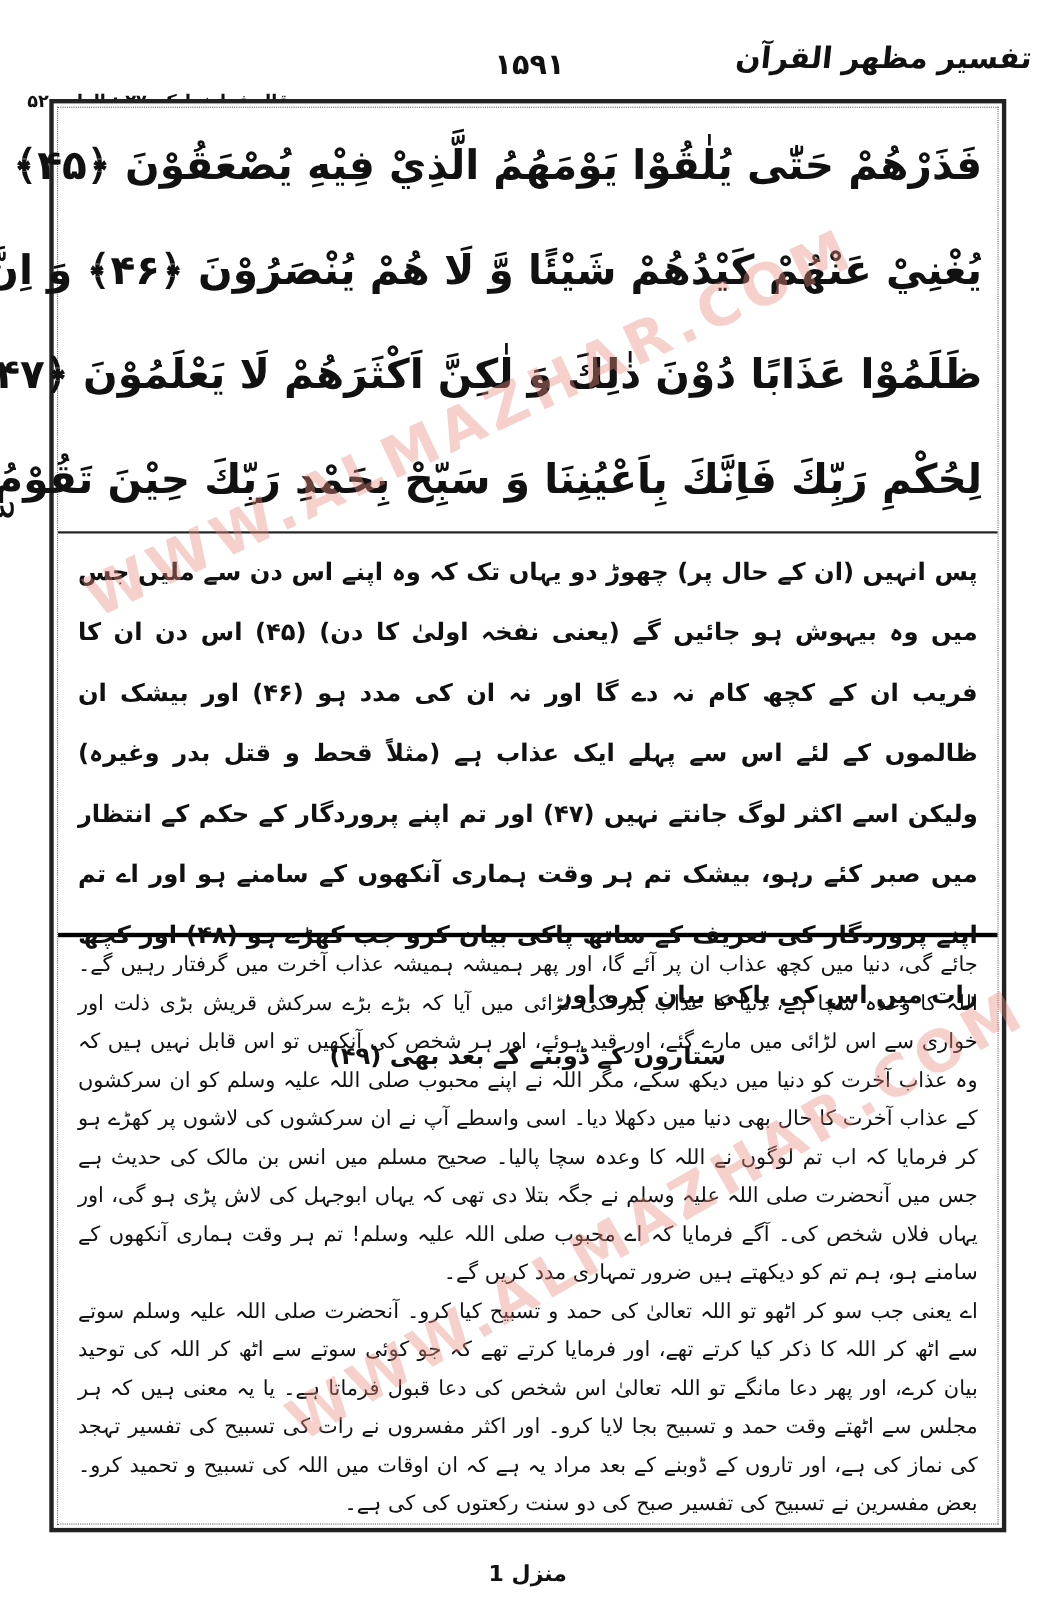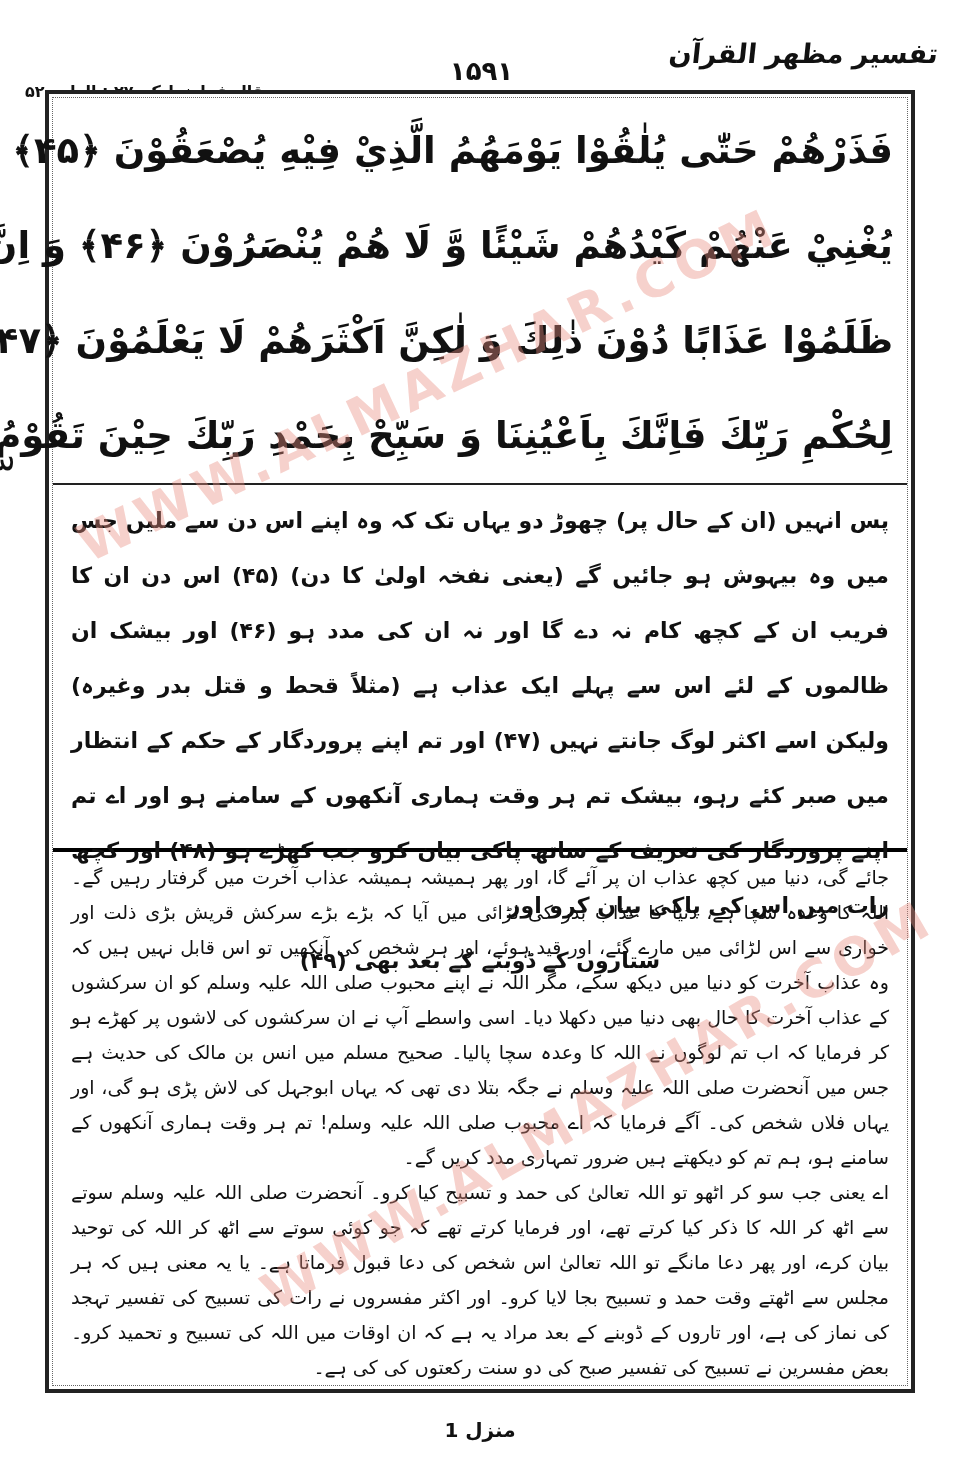--- a/index.html
+++ b/index.html
@@ -17,21 +17,21 @@
   .header{
     position:absolute;top:38px;left:25px;right:22px;height:48px;
   }
   .header-title{
     position:absolute;right:0;top:0;
     font-size:27px;font-weight:bold;
     transform:skewX(-6deg);
   }
   .header-page-number{
     position:absolute;left:50%;top:6px;transform:translateX(-50%);
-    font-size:26px;font-weight:bold;letter-spacing:2px;margin-top:12px;
+    font-size:26px;font-weight:bold;letter-spacing:2px;
   }
   .header-ref{
     position:absolute;left:715px;right:auto;top:14px;
     font-size:16px;font-weight:bold;white-space:nowrap;
   }
   
   .header-ref{left:0;margin-top:30px;}
 
   
   .frame{

